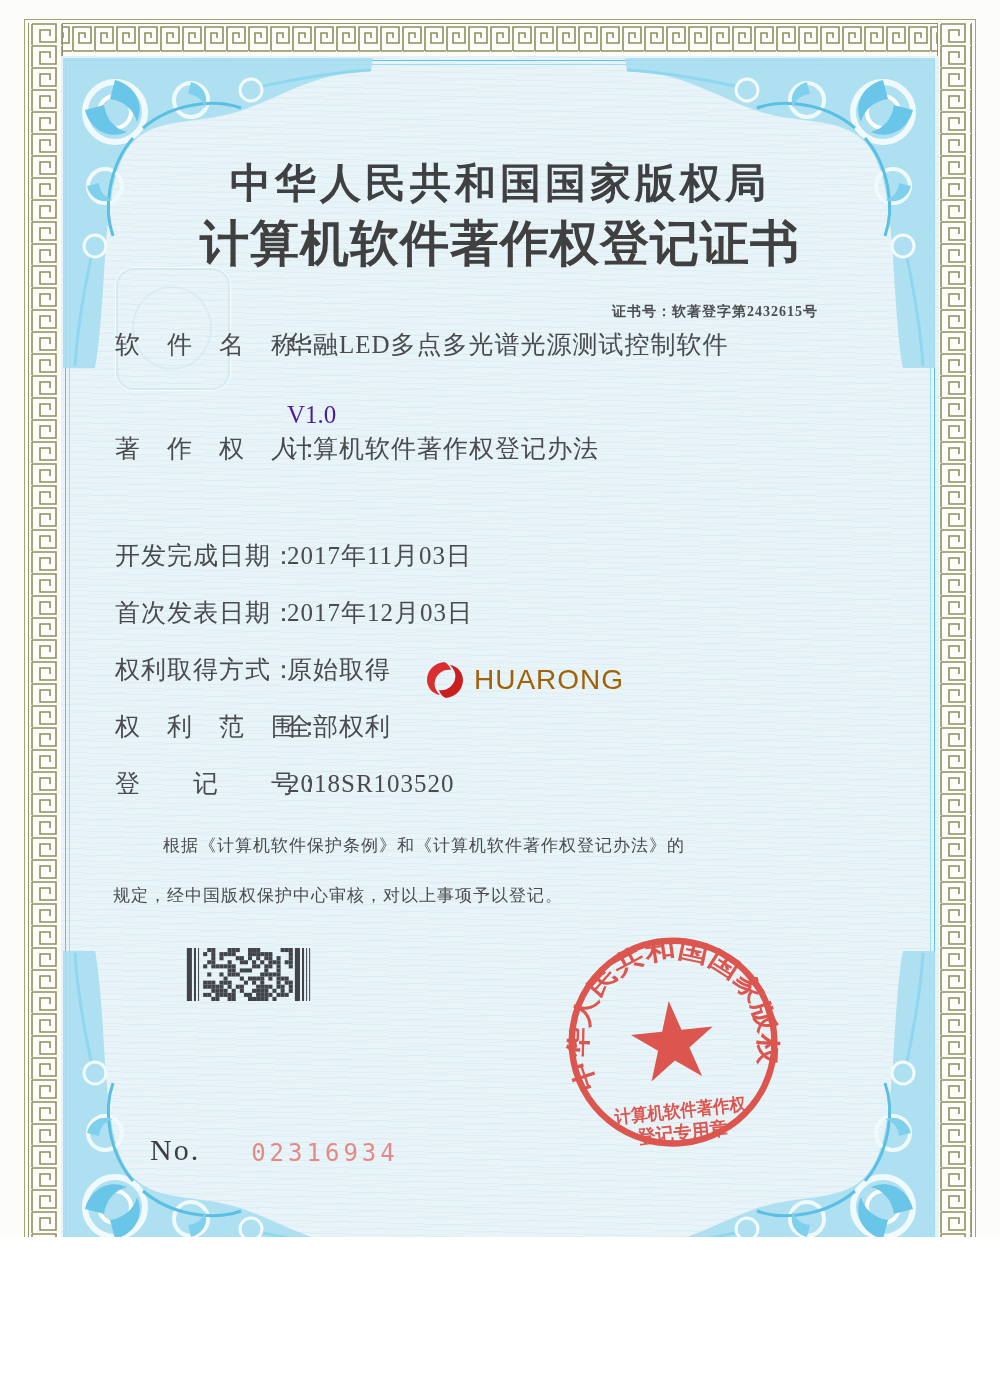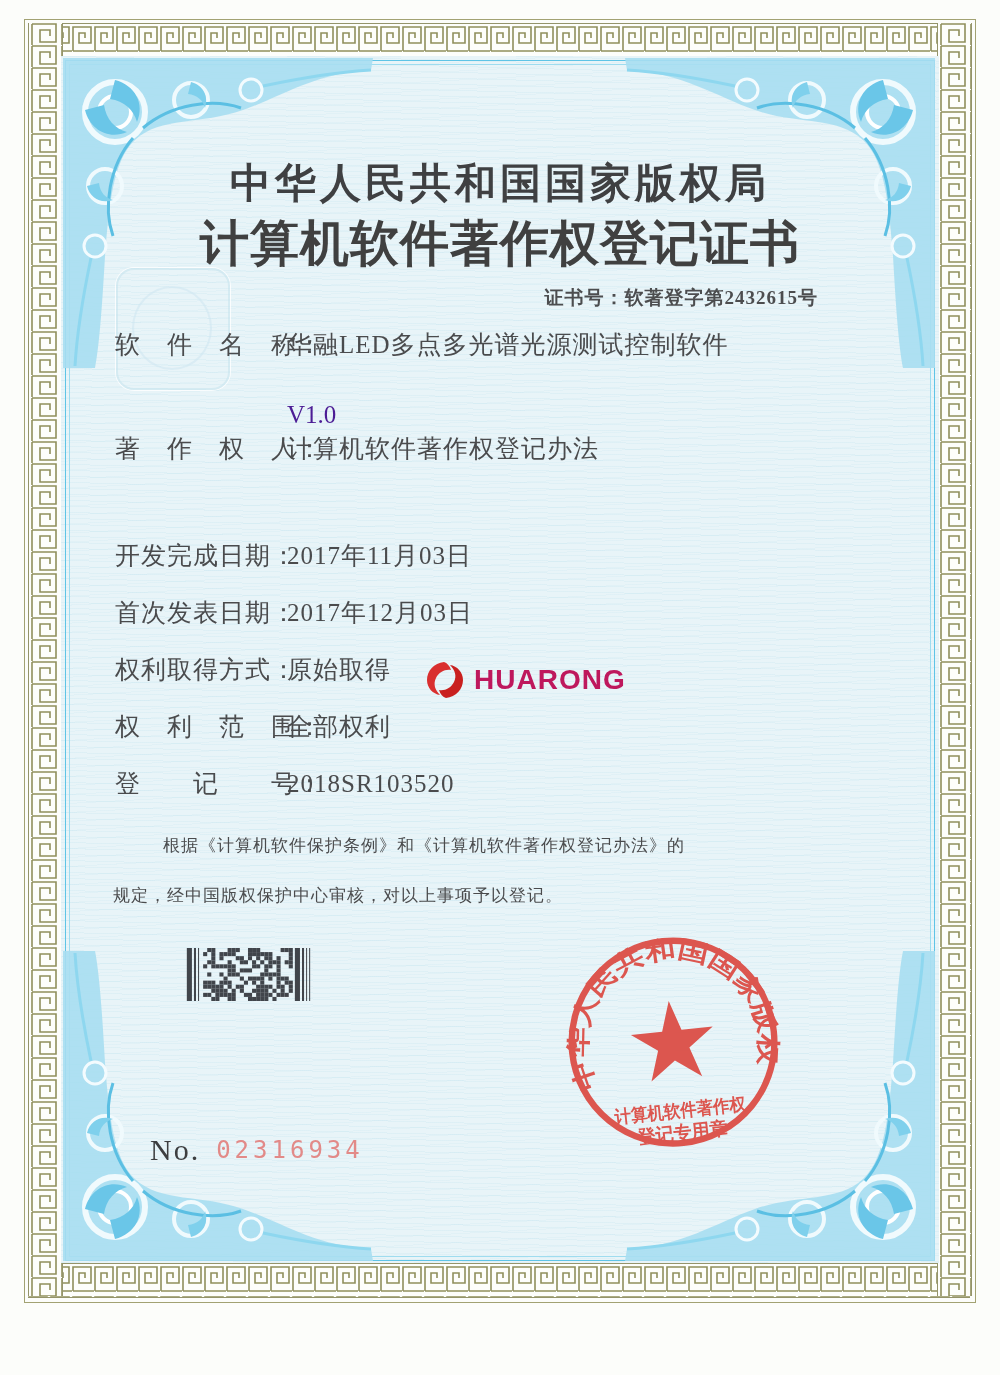--- a/index.html
+++ b/index.html
@@ -1,16 +1,16 @@
 <!DOCTYPE html>
 <html><head>
 <meta charset="utf-8">
 <style>
   html,body{margin:0;padding:0;background:#ffffff;}
-  .paper{position:relative;width:1000px;height:1375px;background:#fcfdfa;overflow:hidden;
+  .paper{position:relative;width:1000px;height:1237px;background:#fcfdfa;overflow:hidden;
          font-family:"Liberation Serif","DejaVu Serif",serif;}
   
   .outer-line{position:absolute;left:24px;top:19px;width:950px;height:1282px;
               border:1px solid #a2a272;}
   .gk{position:absolute;background:#fdfefb;}
   .gk-top{left:28px;top:23px;width:942px;height:33px;border-top:1px solid #94946a;border-bottom:1px solid #94946a;}
   .gk-bottom{left:28px;top:1263px;width:942px;height:33px;border-top:1px solid #94946a;border-bottom:1px solid #94946a;}
   .gk-left{left:28px;top:23px;width:33px;height:1273px;border-left:1px solid #94946a;border-right:1px solid #94946a;}
   .gk-right{left:937px;top:23px;width:33px;height:1273px;border-left:1px solid #94946a;border-right:1px solid #94946a;}
   .inner-bg{position:absolute;left:61px;top:56px;width:878px;height:1207px;
@@ -28,38 +28,38 @@
   
   .emboss{position:absolute;left:116px;top:268px;width:114px;height:122px;border-radius:18px;
           box-shadow:inset 0 0 0 2px rgba(200,228,238,.6), 0 0 0 1px rgba(255,255,255,.8);}
   .emboss::after{content:"";position:absolute;left:16px;top:18px;width:80px;height:84px;border-radius:50%;
           box-shadow:inset 0 0 0 2px rgba(205,230,240,.55);}
   
   .org-title{position:absolute;left:0;top:156px;width:100%;text-align:center;
              font-size:41px;font-weight:bold;color:#3f4042;letter-spacing:4px;}
   .cert-title{position:absolute;left:0;top:211px;width:100%;text-align:center;
              font-size:49px;font-weight:bold;color:#404040;letter-spacing:1px;}
-  .cert-no{position:absolute;right:182px;top:285px;font-size:19px;color:#4c4d4f;font-weight:bold;letter-spacing:1px;}
+  .cert-no{position:absolute;right:182px;top:303px;font-size:14px;color:#4c4d4f;font-weight:bold;letter-spacing:1px;}
   .row{position:absolute;left:115px;font-size:25px;color:#4a4b4d;letter-spacing:1px;white-space:nowrap;}
   .row .lbl{display:inline-block;width:168px;}
   .row .val{margin-left:4px;}
   .val2{position:absolute;left:287px;font-size:25px;color:#4c1d95;margin-top:35px;}
   .para{position:absolute;font-size:17px;color:#4a4b4d;letter-spacing:1px;white-space:nowrap;}
   
   .logo{position:absolute;left:424px;top:660px;display:flex;align-items:center;gap:8px;}
-  .logo .word{font-family:"Liberation Sans","DejaVu Sans",sans-serif;font-weight:bold;
-              font-size:28px;color:#be185d;letter-spacing:1px;}
+  .logo .word{font-family:"Liberation Sans","DejaVu Sans",sans-serif;font-weight:normal;
+              font-size:28px;color:#a16207;letter-spacing:1px;}
   
   .barcode{position:absolute;left:186px;top:948px;width:126px;height:53px;}
   
   .seal{position:absolute;left:545px;top:924px;width:256px;height:246px;opacity:.93;}
   .seal-date{position:absolute;left:578px;top:1120px;font-size:31px;font-weight:bold;
              color:rgba(211,82,62,.88);letter-spacing:1px;}
   
-  .serial{position:absolute;left:150px;top:1133px;display:flex;align-items:center;}
+  .serial{position:absolute;left:150px;top:1133px;display:flex;align-items:flex-end;gap:35px;}
   .serial .no{font-size:30px;color:#3d3e40;letter-spacing:2px;}
   .serial .digits{margin-left:16px;font-family:"DejaVu Sans Mono","Liberation Mono",monospace;
                   font-size:24px;color:#e28a88;letter-spacing:4px;}
 </style>
 </head>
 <body>
 
 <div class="paper">
 
   <svg width="0" height="0" style="position:absolute">

